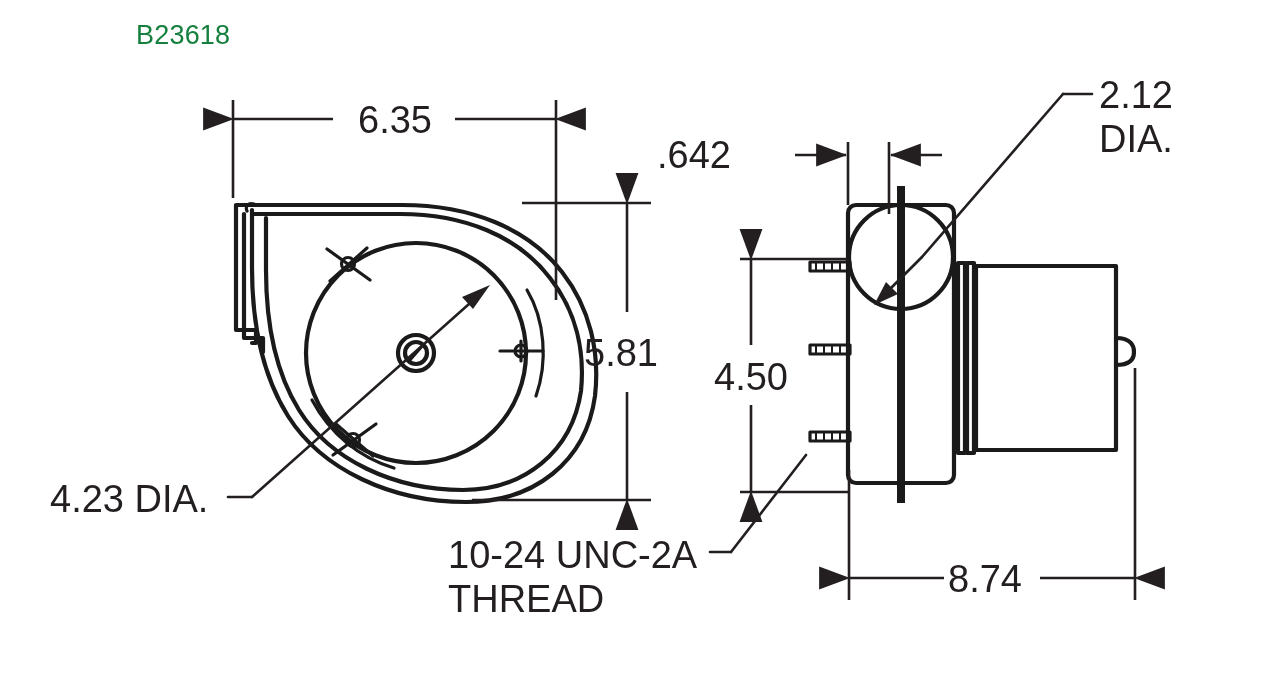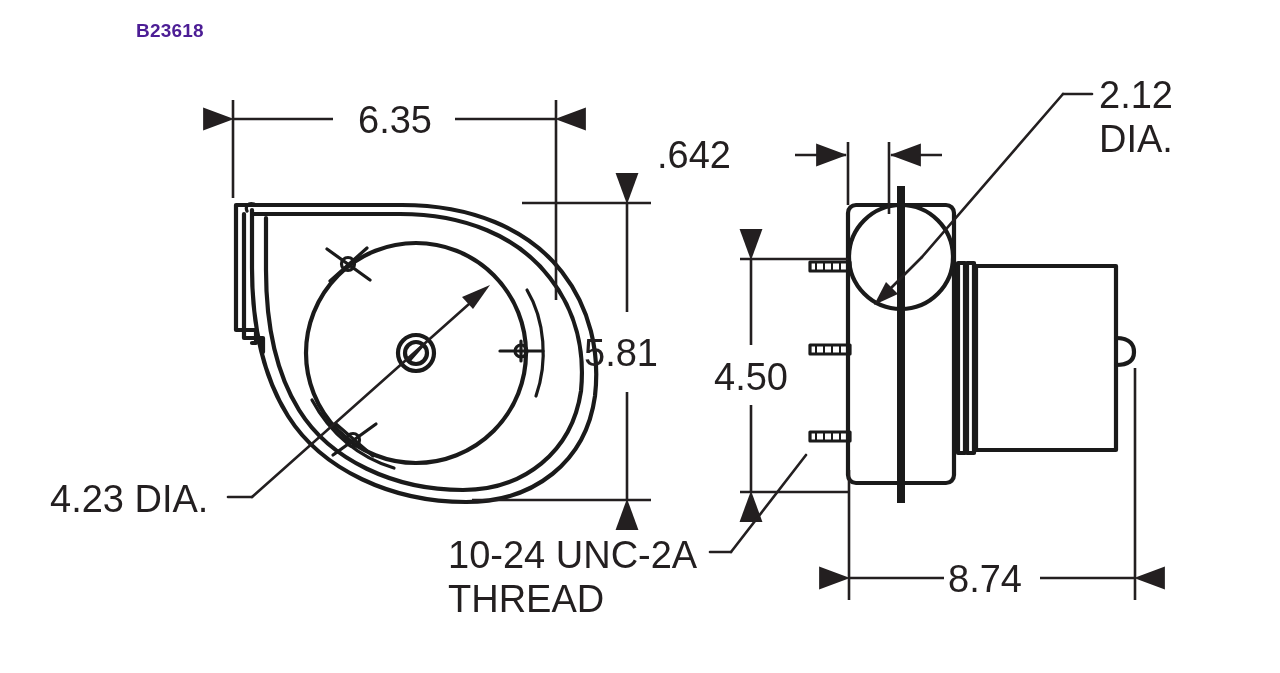--- a/index.html
+++ b/index.html
@@ -18,23 +18,23 @@
     position: relative;
     width: 1280px;
     height: 673px;
     background: #ffffff;
   }
   #part-number {
     position: absolute;
     left: 136px;
     top: 20px;
     font-family: "Liberation Sans", sans-serif;
-    font-size: 19px;
-    font-weight: bold;
-    color: #4c1d95;
+    font-size: 27px;
+    font-weight: normal;
+    color: #15803d;
     letter-spacing: 0.2px;
     white-space: nowrap;
   }
   svg#drawing {
     position: absolute;
     left: 0;
     top: 0;
     width: 1280px;
     height: 673px;
     display: block;

